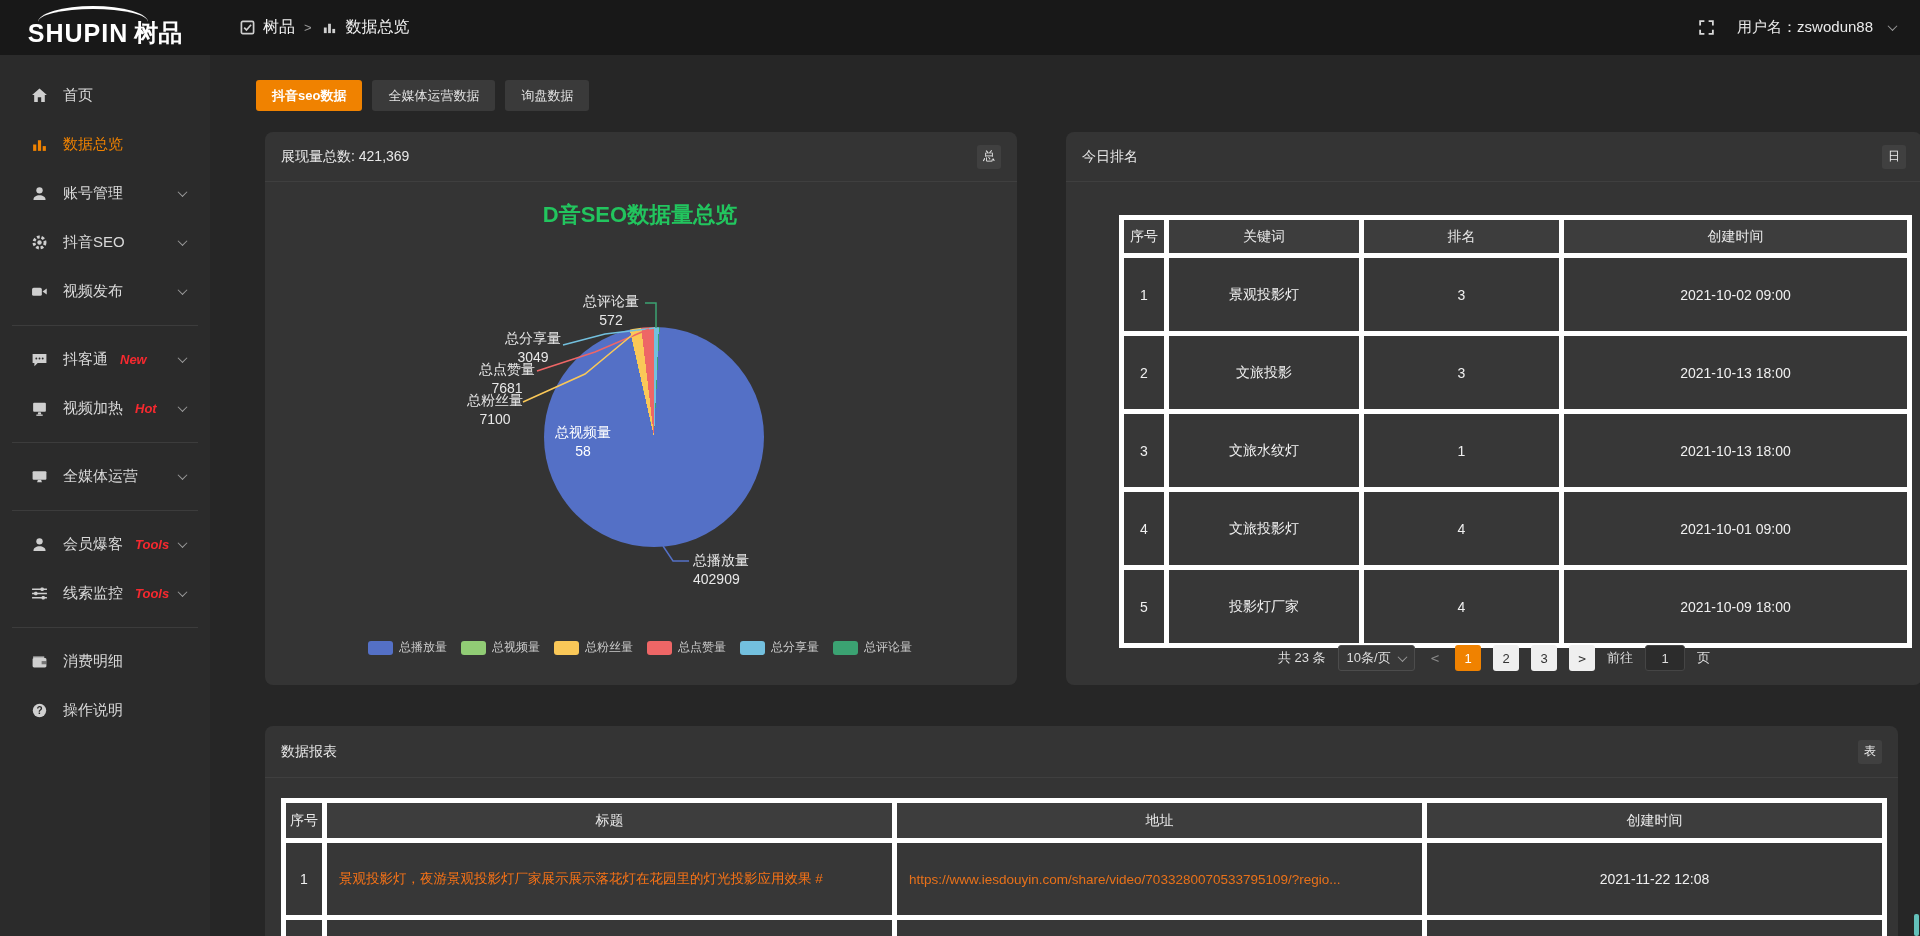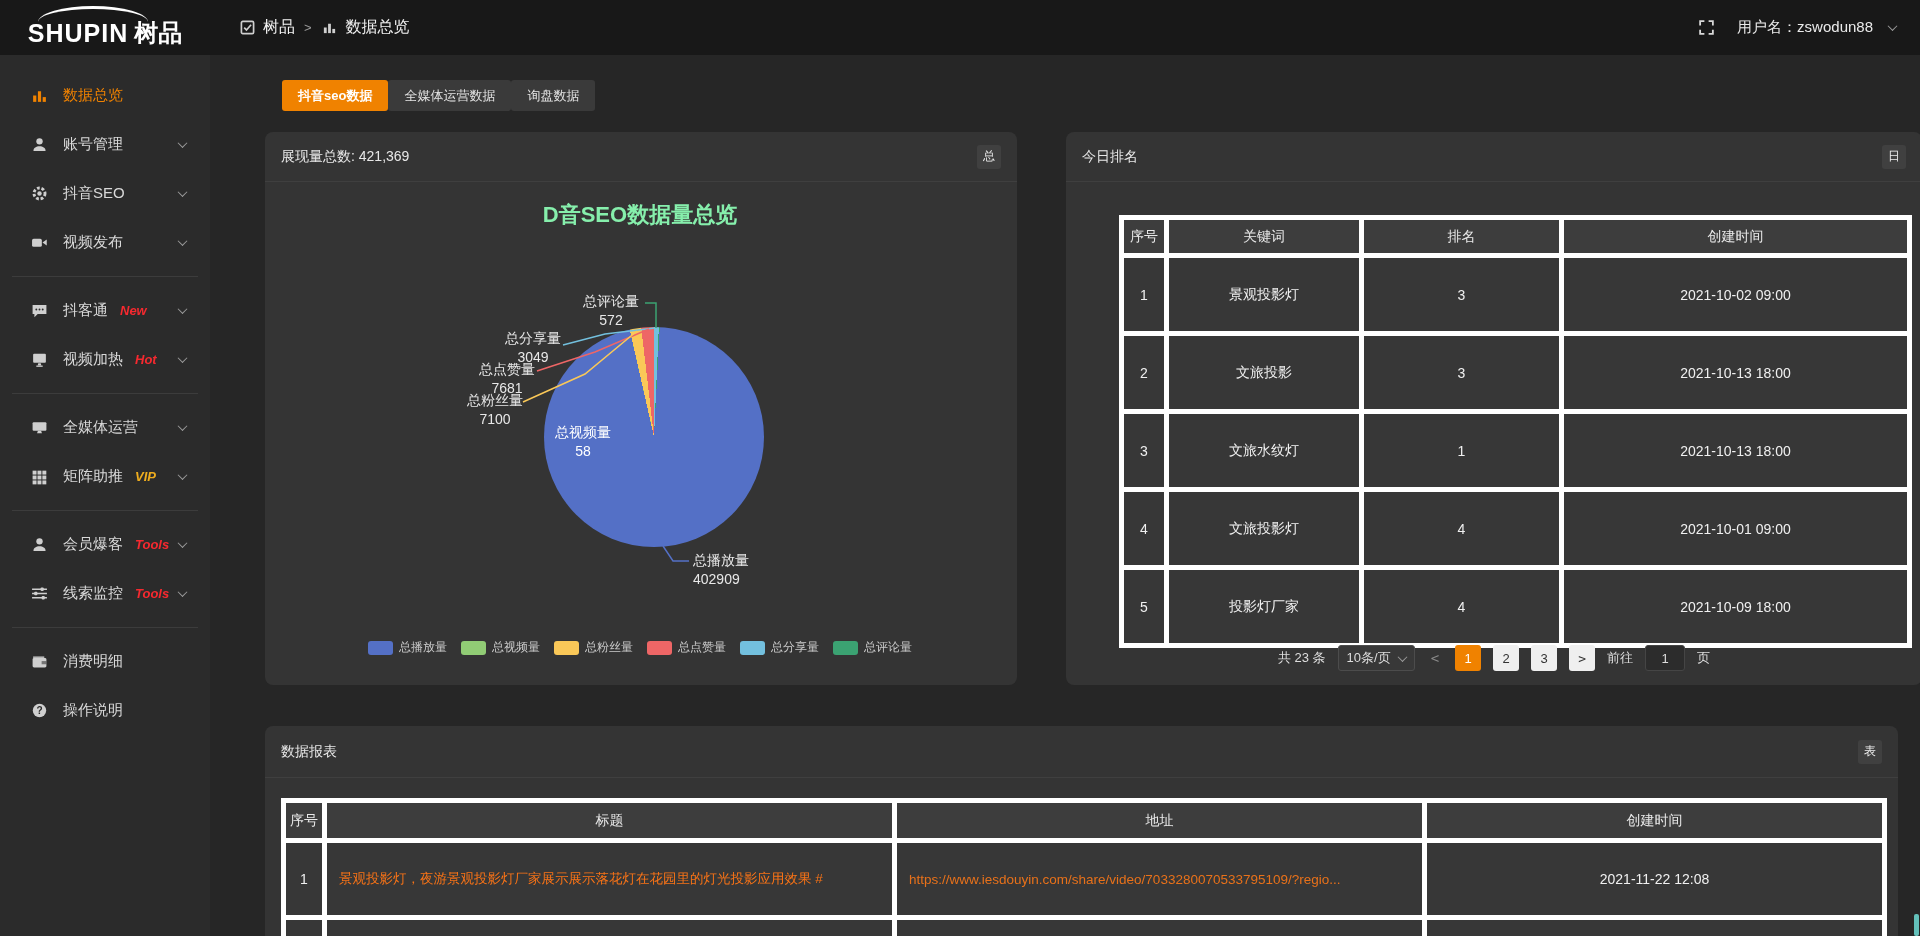--- a/index.html
+++ b/index.html
@@ -31,40 +31,40 @@
   .micon { width:18px; display:flex; justify-content:center; color:#cfcfcf; }
   .sb-item.active { color:var(--accent); }
   .sb-item.active .micon { color:var(--accent); }
   .sb-label { font-size:15px; margin-left:15px; }
   .sb-badge { font-size:13px; font-weight:bold; font-style:italic; margin-left:12px; }
   .sb-caret { margin-left:auto; margin-right:24px; }
   .sb-divider { height:1px; background:#3c3c3c; margin:9px 12px; }
 
   
   .content { position:absolute; left:210px; top:55px; width:1710px; height:881px; background:#262626; overflow:hidden; }
-  .tabs { position:absolute; left:72px; top:25px; display:flex; }
+  .tabs { position:absolute; left:46px; top:25px; display:flex; gap:10px; }
   .tab { height:31px; padding:0 16px; background:#3a3a3a; color:#e3e3e3; font-size:13px;
     display:flex; align-items:center; border-radius:3px; cursor:pointer; }
   .tab.active { background:var(--accent); color:#fff; font-weight:bold; }
 
   .panel { position:absolute; background:#343434; border-radius:8px; }
   .panel-head { height:50px; display:flex; align-items:center; justify-content:space-between;
     padding:0 16px; border-bottom:1px solid #3f3f3f; }
   .panel-title { color:#e8e8e8; font-size:14px; }
   .corner-btn { min-width:24px; height:24px; padding:0 5px; background:#404040; color:#ececec; font-size:12px;
     display:flex; align-items:center; justify-content:center; border-radius:3px; cursor:pointer; border:none; }
 
   #overview-panel { left:55px; top:77px; width:752px; height:553px; }
   #ranking-panel  { left:856px; top:77px; width:856px; height:553px; }
   #report-panel   { left:55px; top:671px; width:1633px; height:265px; }
 
   
   .chart-region { position:absolute; left:0; top:50px; width:750px; height:503px; }
   .chart-title { position:absolute; left:0; top:18px; width:100%; text-align:center;
-    color:#86efac; font-size:22px; font-weight:600; }
+    color:#22c55e; font-size:22px; font-weight:600; }
   .pie { position:absolute; left:279px; top:145px; width:220px; height:220px; border-radius:50%; }
   .leader-lines { position:absolute; left:0; top:0; }
   .pie-label { position:absolute; width:80px; text-align:center; color:#e8e8e8; font-size:14px; line-height:19px; }
   #lbl-comment { left:306px; top:110px; }
   #lbl-share   { left:228px; top:147px; }
   #lbl-like    { left:202px; top:178px; }
   #lbl-fans    { left:190px; top:209px; }
   #lbl-video   { left:278px; top:241px; color:#fff; }
   #lbl-play    { left:428px; top:369px; width:110px; text-align:left; }
   .legend { position:absolute; left:0; top:457px; width:100%; display:flex; justify-content:center; gap:14px; }
@@ -140,20 +140,28 @@
         </svg>
     </span>
     <span class="user">
       <span>用户名：zswodun88</span>
       <span class="caret"></span>
     </span>
   </div>
 </div>
 
 <div class="sidebar">
+  <div class="sb-item">
+    <span class="micon">
+        <svg width="17" height="17" viewBox="0 0 16 16" fill="currentColor">
+          <path d="M8 1.3L15 7.6h-2V14h-3.4V9.6H6.4V14H3V7.6H1z"></path>
+        </svg>
+      </span>
+    <span class="sb-label">首页</span>
+  </div>
   <div class="sb-item active">
     <span class="micon">
         <svg width="17" height="17" viewBox="0 0 16 16" fill="currentColor">
           <rect x="2" y="8" width="3" height="6"></rect>
           <rect x="6.5" y="4" width="3" height="10"></rect>
           <rect x="11" y="9.5" width="3" height="4.5"></rect>
         </svg>
       </span>
     <span class="sb-label">数据总览</span>
   </div>
@@ -215,38 +223,20 @@
   </div>
   <div class="sb-divider"></div>
   <div class="sb-item">
     <span class="micon">
         <svg width="17" height="17" viewBox="0 0 16 16" fill="currentColor">
           <rect x="1.5" y="3" width="13" height="8" rx="1"></rect>
           <path d="M6.5 11h3l.8 2.5H5.7z"></path>
         </svg>
       </span>
     <span class="sb-label">全媒体运营</span>
-    <span class="caret sb-caret"></span>
-  </div>
-  <div class="sb-item">
-    <span class="micon">
-        <svg width="17" height="17" viewBox="0 0 16 16" fill="currentColor">
-          <rect x="1.5" y="2.5" width="3.7" height="3.7"></rect>
-          <rect x="6.1" y="2.5" width="3.7" height="3.7"></rect>
-          <rect x="10.7" y="2.5" width="3.7" height="3.7"></rect>
-          <rect x="1.5" y="7.1" width="3.7" height="3.7"></rect>
-          <rect x="6.1" y="7.1" width="3.7" height="3.7"></rect>
-          <rect x="10.7" y="7.1" width="3.7" height="3.7"></rect>
-          <rect x="1.5" y="11.7" width="3.7" height="3.7"></rect>
-          <rect x="6.1" y="11.7" width="3.7" height="3.7"></rect>
-          <rect x="10.7" y="11.7" width="3.7" height="3.7"></rect>
-        </svg>
-      </span>
-    <span class="sb-label">矩阵助推</span>
-    <span class="sb-badge" style="color: rgb(239, 173, 30);">VIP</span>
     <span class="caret sb-caret"></span>
   </div>
   <div class="sb-divider"></div>
   <div class="sb-item">
     <span class="micon">
         <svg width="17" height="17" viewBox="0 0 16 16" fill="currentColor">
           <circle cx="8" cy="5" r="3"></circle>
           <path d="M2.3 14c0-3 2.6-4.4 5.7-4.4s5.7 1.4 5.7 4.4z"></path>
         </svg>
       </span>

